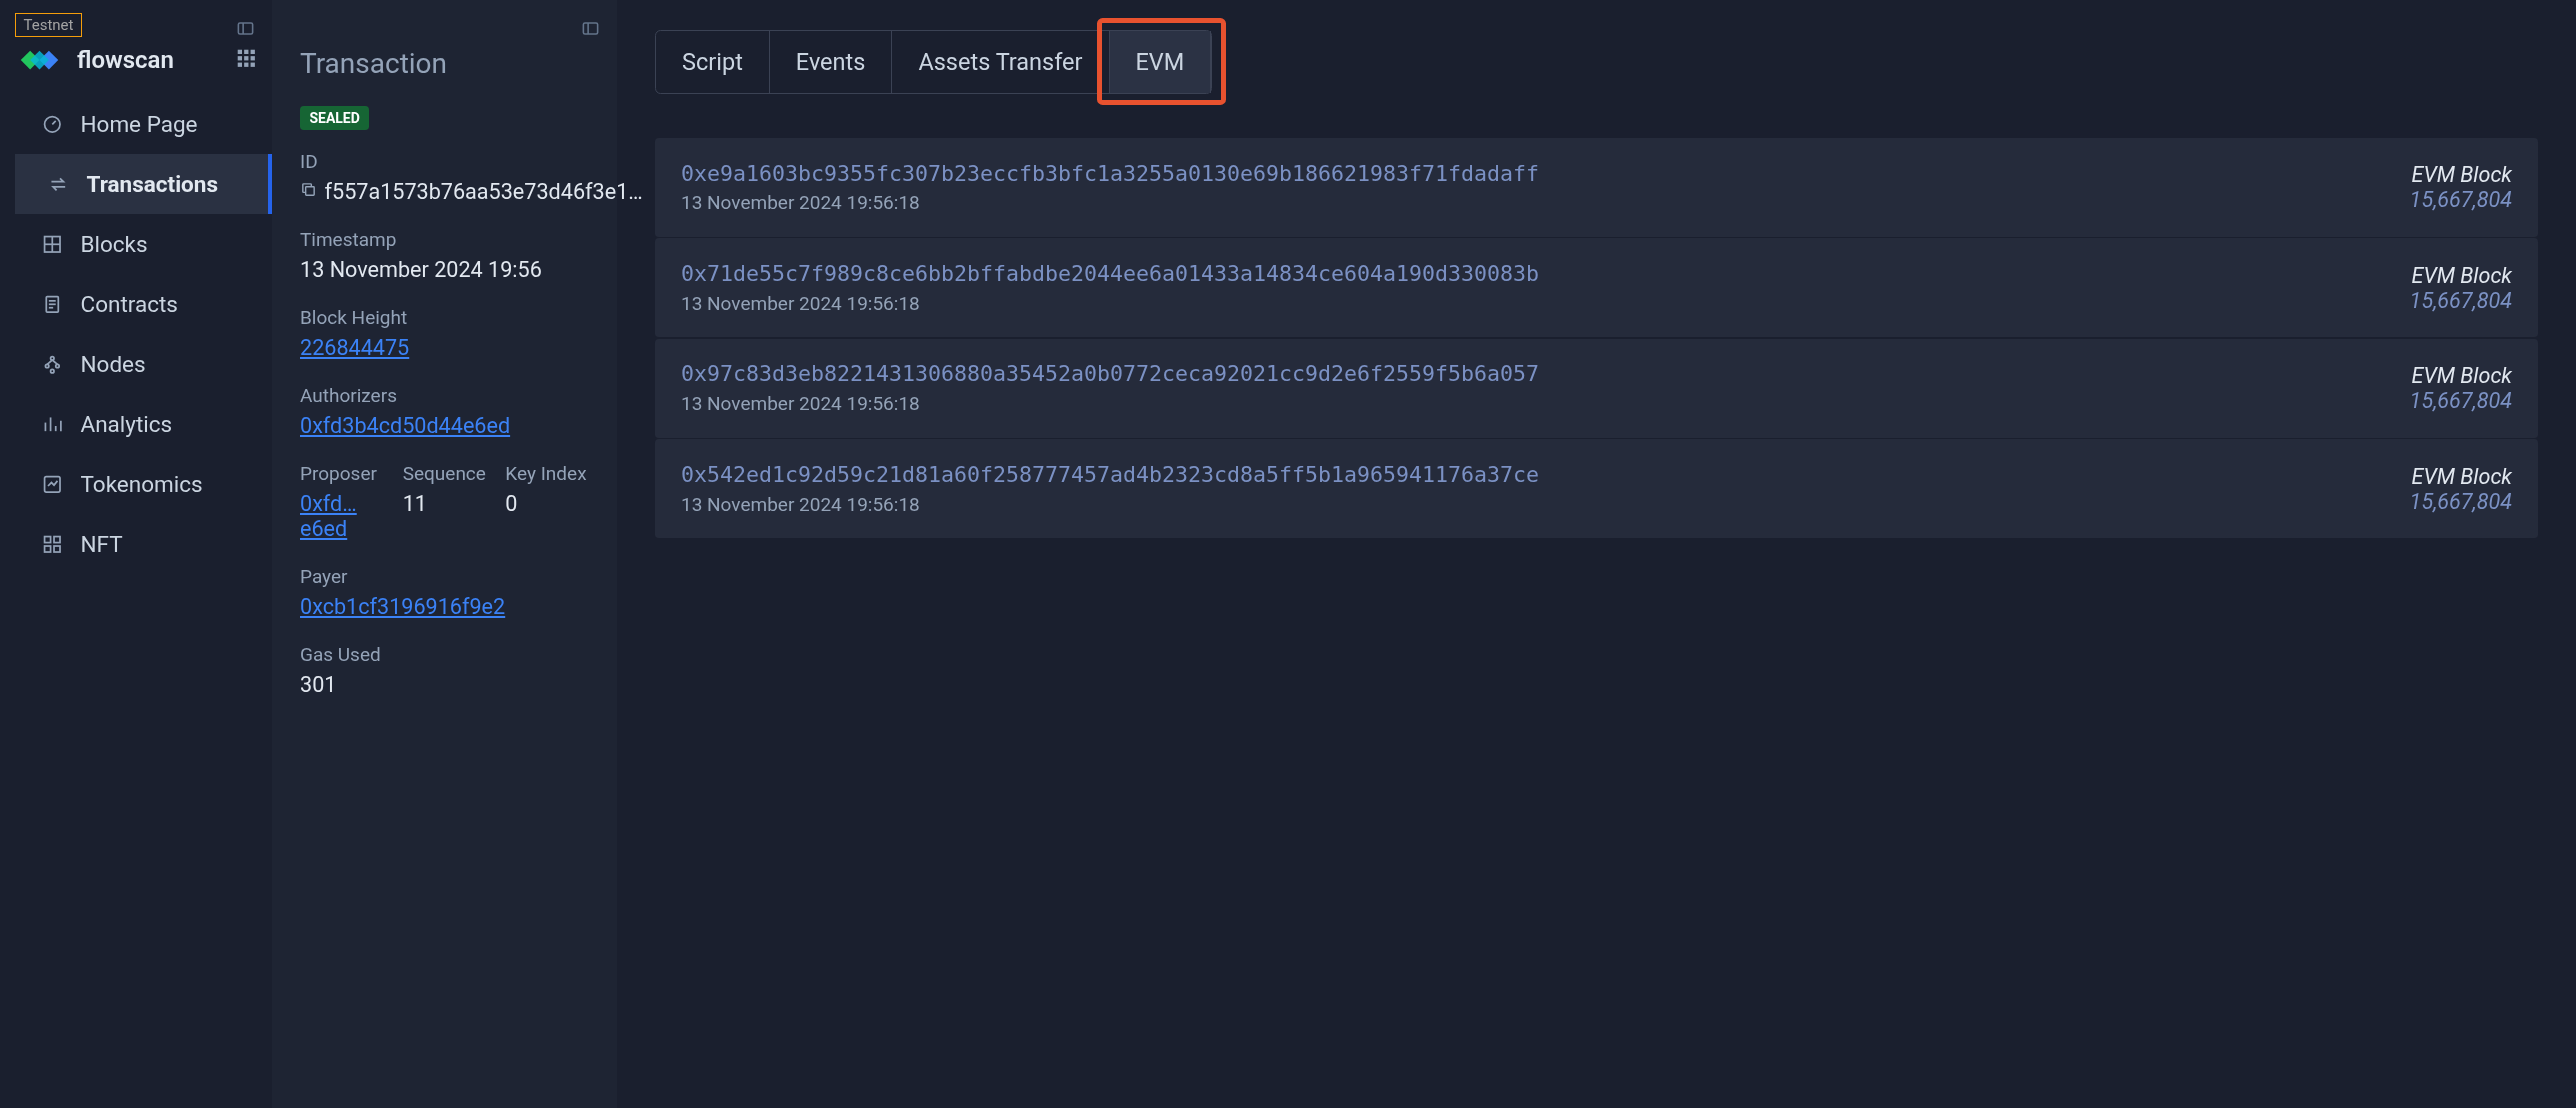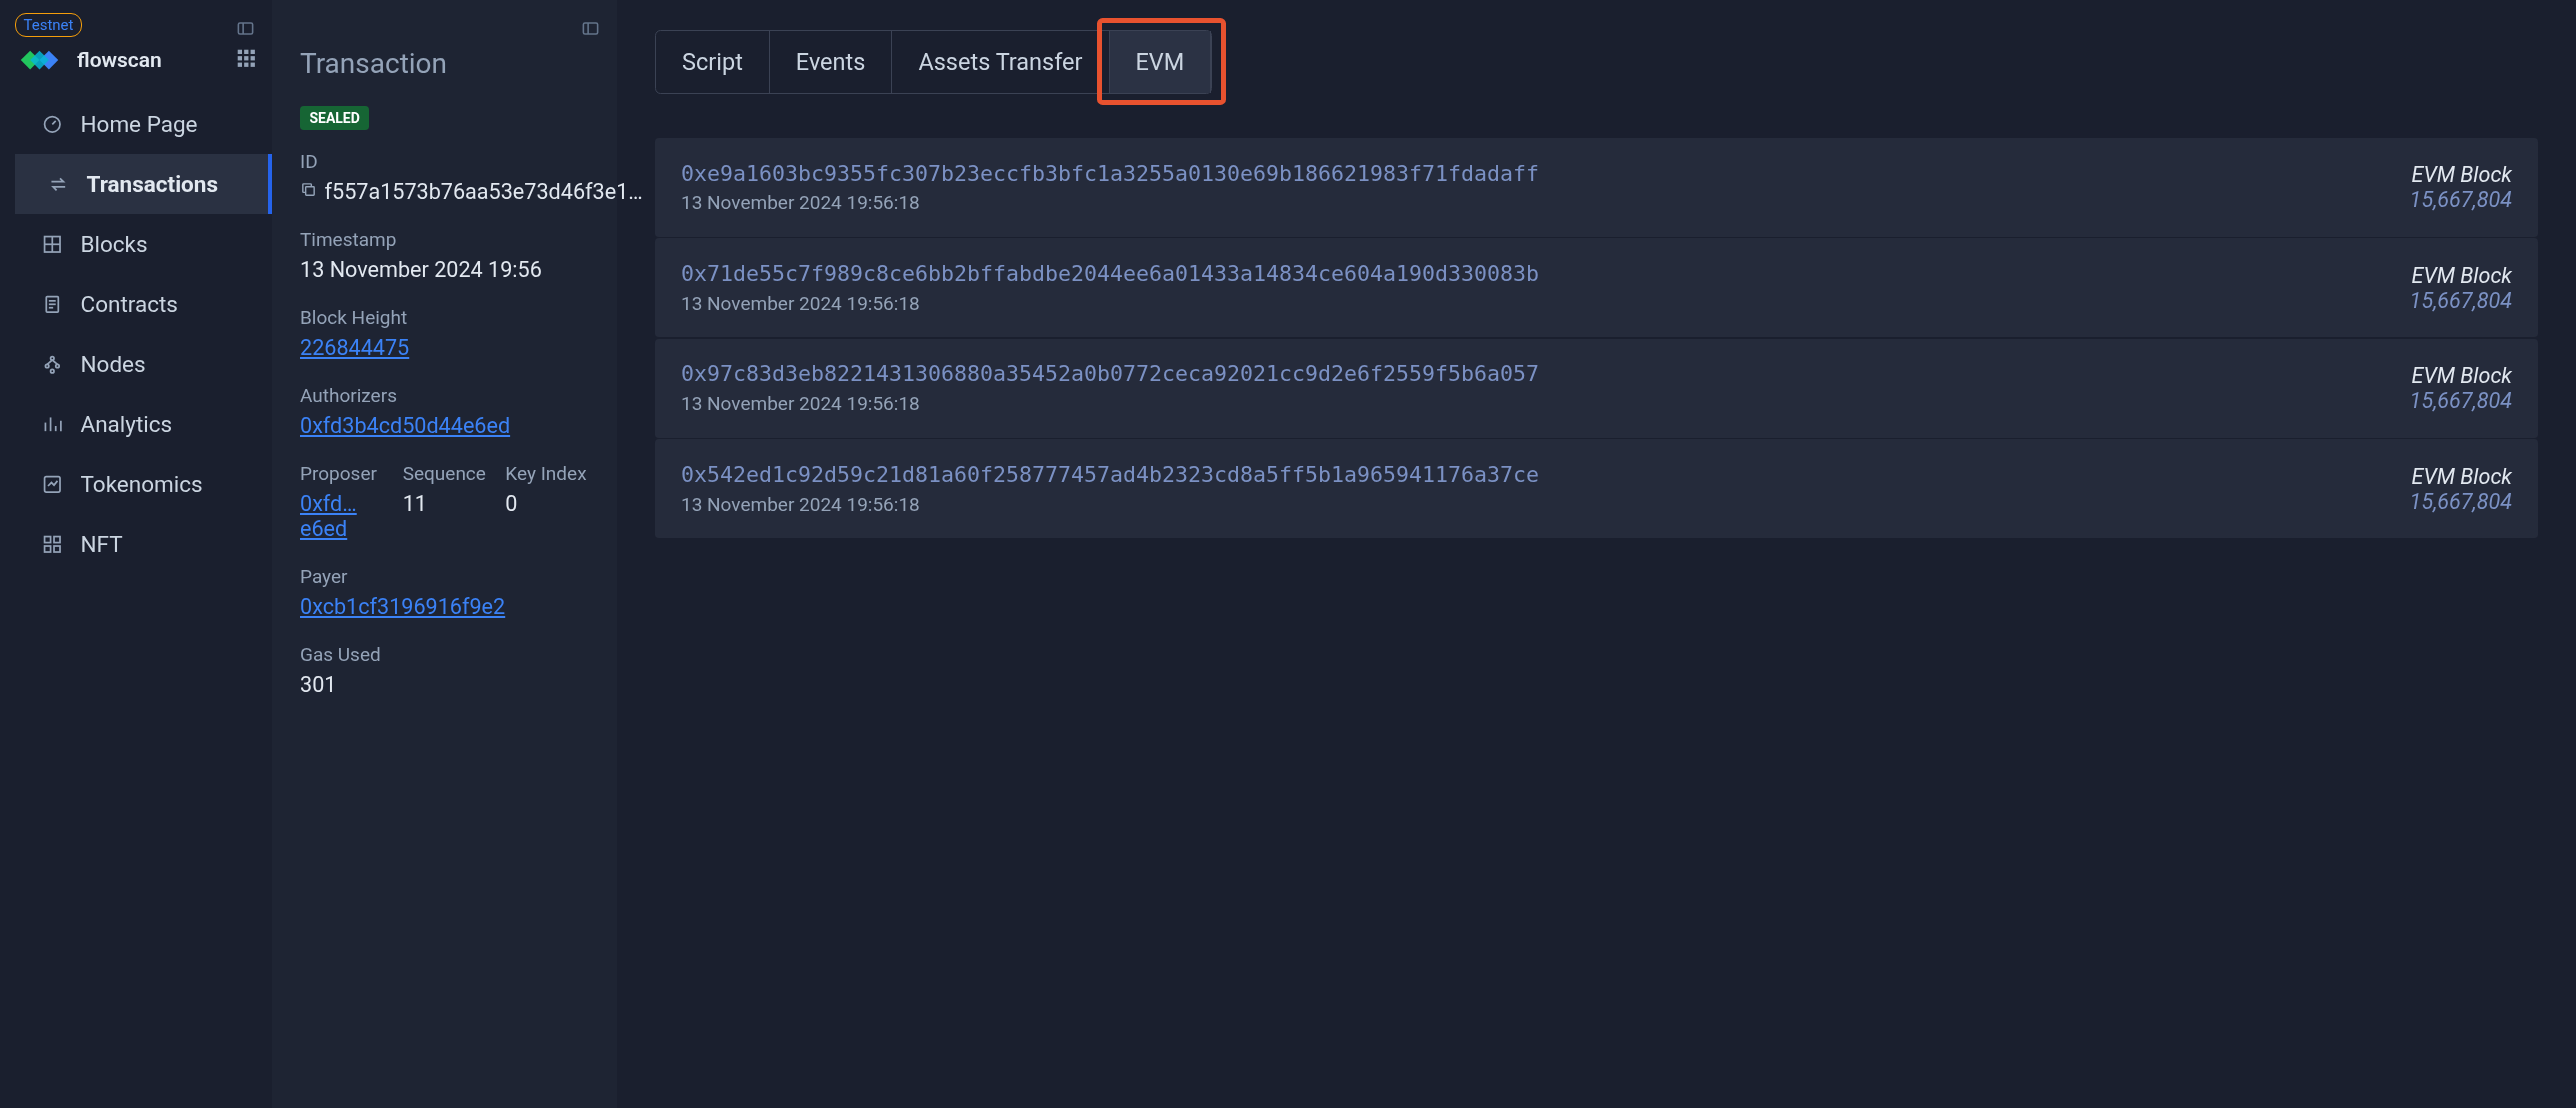--- a/index.html
+++ b/index.html
@@ -19,38 +19,38 @@
   background: #1a1f2e;
   display: flex;
   flex-direction: column;
   position: relative;
 }
 .testnet-badge {
   position: absolute;
   top: 13px;
   left: 15px;
   border: 0.9px solid #f59e0b;
-  color: #3b82f6;
+  color: #a3a3a3;
   font-size: 15px;
   padding: 1.9px 7.5px;
-  border-radius: 11px;
+  border-radius: 0;
 }
 .logo-row {
   display: flex;
   align-items: center;
   padding: 45px 15px 19px 15px;
 }
 .logo {
   width: 49px;
   height: 30px;
   margin-right: 13px;
   position: relative;
 }
 .brand {
-  font-size: 21px;
+  font-size: 24px;
   font-weight: 600;
   color: #e2e8f0;
 }
 .apps-icon {
   margin-left: auto;
   color: #94a3b8;
 }
 .nav {
   display: flex;
   flex-direction: column;

